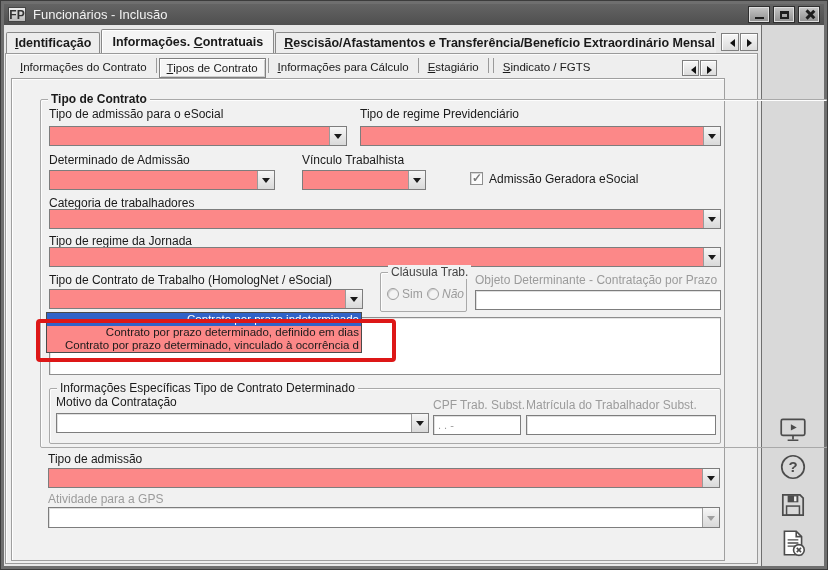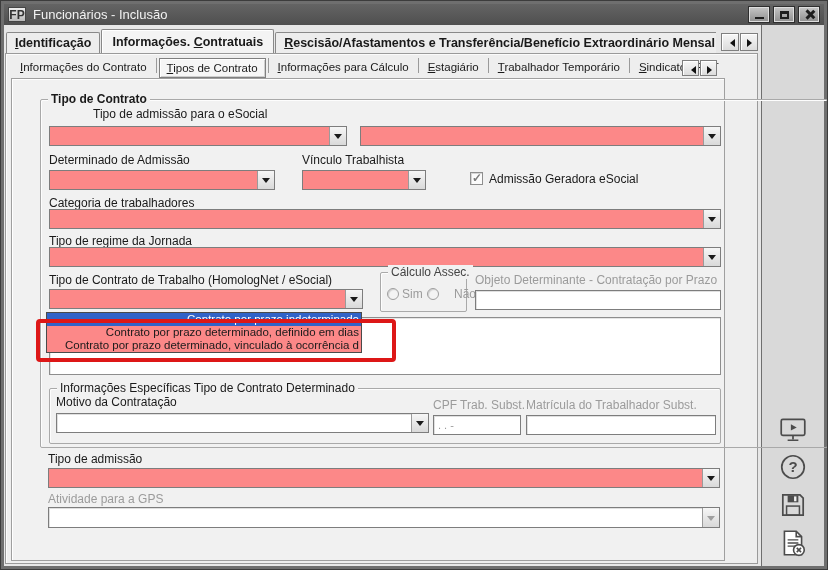--- a/index.html
+++ b/index.html
@@ -211,41 +211,41 @@
 
         <div class="tabs2">
           <div class="tab2"><u>I</u>nformações do Contrato</div>
           <div class="sep2"></div>
           <div class="tab2 active"><u>T</u>ipos de Contrato</div>
           <div class="sep2"></div>
           <div class="tab2"><u>I</u>nformações para Cálculo</div>
           <div class="sep2"></div>
           <div class="tab2"><u>E</u>stagiário</div>
           <div class="sep2"></div>
-          <div class="tab2"><u>T</u>rabalhador Temporário</div>
           <div class="sep2"></div>
           <div class="tab2"><u>S</u>indicato / FGTS</div>
 
         </div>
         <div class="arrows2">
           <div class="arrow-btn arrow-left"></div>
           <div class="arrow-btn arrow-right"></div>
         </div>
 
         <div class="inner-page">
 
           <div class="gb" style="left:28px; top:20px; width:788px; height:349px;">
             <span class="gb-title bold">Tipo de Contrato</span>
 
-            <span class="lbl" style="left:8px; top:8px;margin-left:44px;">Tipo de admissão para o eSocial</span>
+            <span class="lbl" style="left:8px; top:8px;">Tipo de admissão para o eSocial</span>
             <div class="combo pink" style="left:8px; top:26px; width:298px;">
               <div class="val"></div>
                 <div class="btn"></div>
             </div>
 
+            <span class="lbl" style="left:319px; top:8px;">Tipo de regime Previdenciário</span>
             <div class="combo pink" style="left:319px; top:26px; width:361px;">
               <div class="val"></div>
                 <div class="btn"></div>
             </div>
 
             <span class="lbl" style="left:8px; top:54px;">Determinado de Admissão</span>
             <div class="combo pink" style="left:8px; top:70px; width:226px;">
               <div class="val"></div>
                 <div class="btn"></div>
             </div>
@@ -271,25 +271,25 @@
                 <div class="btn"></div>
             </div>
 
             <span class="lbl" style="left:8px; top:174px;">Tipo de Contrato de Trabalho (HomologNet / eSocial)</span>
             <div class="combo pink" style="left:8px; top:189px; width:314px;">
               <div class="val"></div>
                 <div class="btn"></div>
             </div>
 
             <div class="gb" style="left:339px; top:172px; width:87px; height:40px;">
-              <span class="gb-title" style="color:#444;">Cálculo Assec.</span>
+              <span class="gb-title" style="color:#444;">Cláusula Trab.</span>
               <span class="radio" style="left:6px; top:15px;"></span>
               <span class="lbl dis" style="left:21px; top:15px;">Sim</span>
               <span class="radio" style="left:46px; top:15px;"></span>
-              <span class="lbl dis" style="left:73px; top:15px;">Não</span>
+              <span class="lbl dis" style="left:61px; top:15px;font-style:italic;">Não</span>
             </div>
 
             <span class="lbl dis" style="left:434px; top:174px;">Objeto Determinante - Contratação por Prazo</span>
             <div class="tbox" style="left:434px; top:190px; width:246px;"></div>
 
             <div class="panel" style="left:8px; top:217px; width:672px; height:58px;"></div>
 
             <div class="gb" style="left:8px; top:288px; width:672px; height:56px;">
               <span class="gb-title">Informações Específicas Tipo de Contrato Determinado</span>
 

